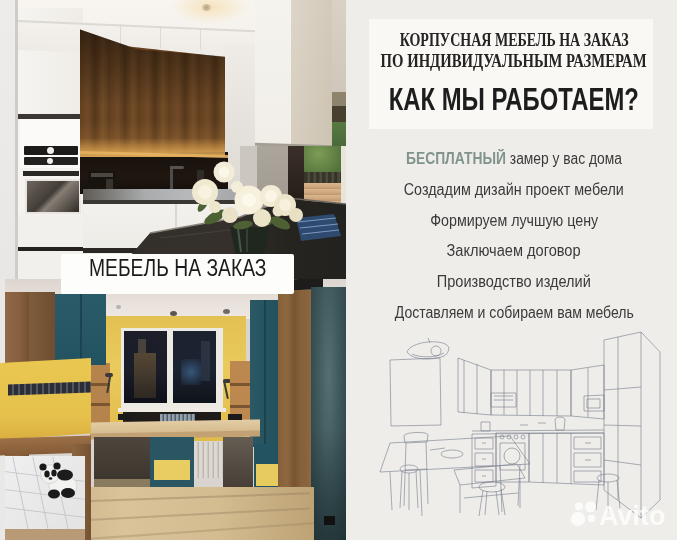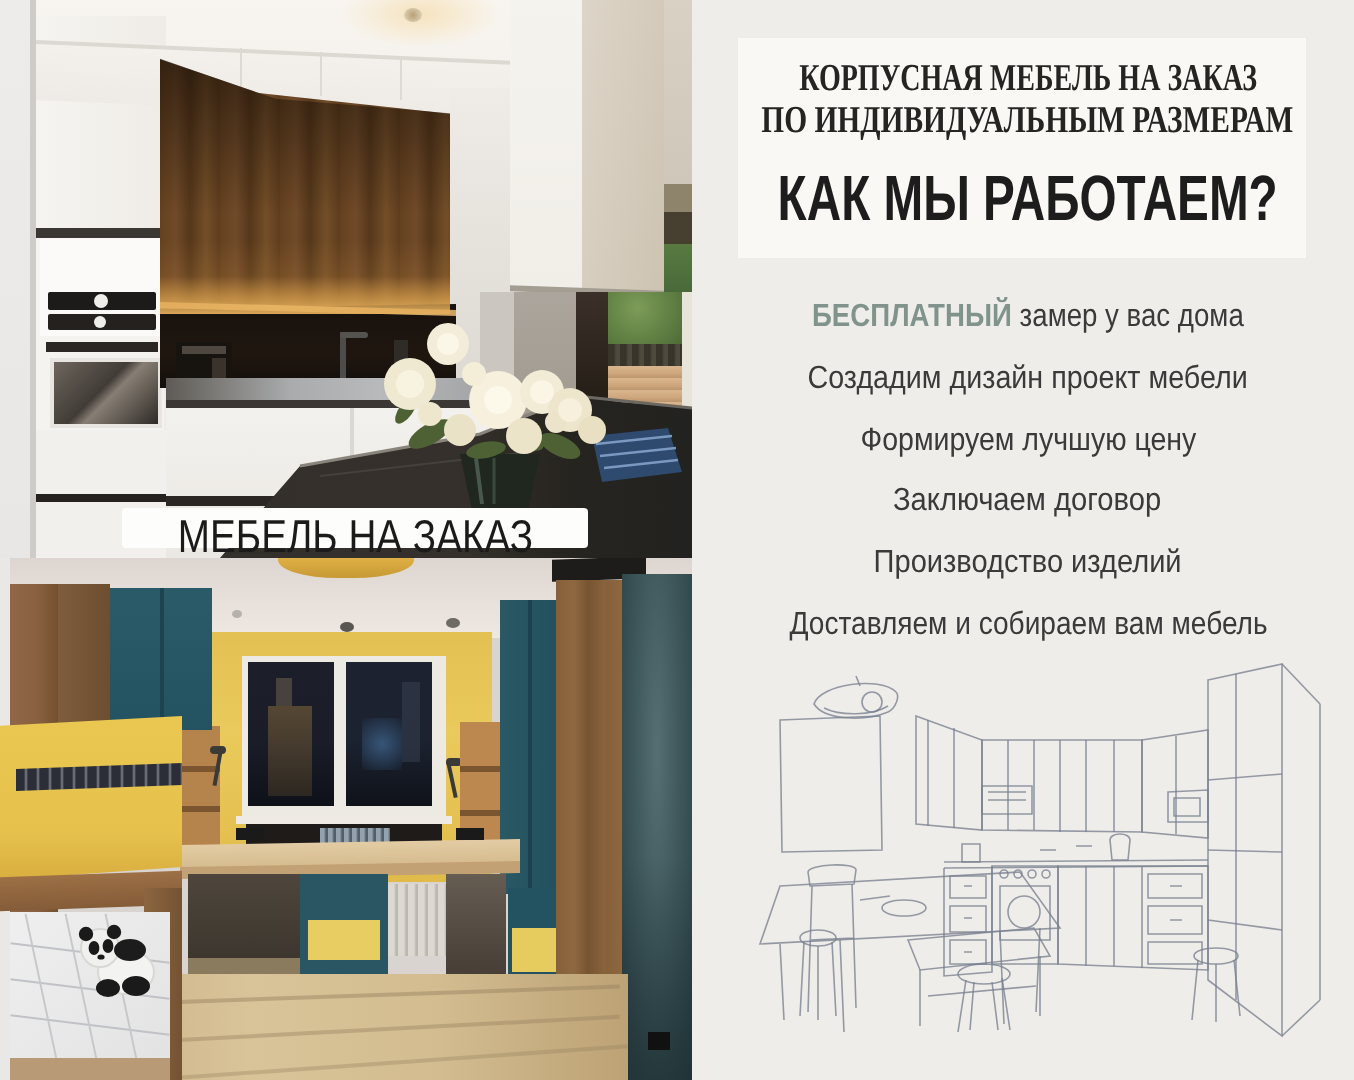--- a/index.html
+++ b/index.html
@@ -294,21 +294,21 @@
       <ellipse cx="16" cy="13" rx="2.7" ry="3.5" fill="#1a1a1a"></ellipse>
       <ellipse cx="12.5" cy="18.5" rx="1.8" ry="1.3" fill="#1a1a1a"></ellipse>
       <ellipse cx="27" cy="15" rx="8" ry="5.5" fill="#1c1c1c"></ellipse>
     </svg>
 
     <div class="abs" style="left:118px;top:135px;width:14px;height:6px;background:#1a1a1a;"></div>
 
     <div class="abs" style="left:228px;top:135px;width:14px;height:6px;background:#1a1a1a;"></div>
   </div>
 
-  <div class="abs" style="left:61px;top:254px;width:233px;height:20px;background:#fdfdfc;border-radius:2px;text-align:center;line-height:28px;">
+  <div class="abs" style="left:61px;top:254px;width:233px;height:40px;background:#fdfdfc;border-radius:2px;text-align:center;line-height:28px;">
     <span style="display:inline-block;font-size:23px;color:#1b1b1b;transform:scaleX(0.84);transform-origin:center;white-space:nowrap;">МЕБЕЛЬ НА ЗАКАЗ</span>
   </div>
 
   <div class="abs" style="left:369px;top:19px;width:284px;height:110px;background:#f9f8f5;"></div>
 
   <div class="abs" style="left:336px;top:29px;width:356px;text-align:center;font-family:'Liberation Serif',serif;font-weight:bold;font-size:19px;color:#262423;">
     <span style="display:inline-block;transform:scaleX(0.738);transform-origin:center;white-space:nowrap;">КОРПУСНАЯ МЕБЕЛЬ НА ЗАКАЗ</span>
   </div>
 
   <div class="abs" style="left:336px;top:50px;width:356px;text-align:center;font-family:'Liberation Serif',serif;font-weight:bold;font-size:19px;color:#262423;">
@@ -437,14 +437,25 @@
       <ellipse cx="132" cy="157" rx="13" ry="5"></ellipse>
       <path d="M123 160 L119 186 M141 159 L145 185 M127 161 L125 185 M136 161 L139 185"></path>
     </g>
 
     <g>
       <ellipse cx="248" cy="148" rx="11" ry="4"></ellipse>
       <path d="M239 150 L236 180 M257 150 L260 178 M248 152 L248 181"></path>
     </g>
   </svg>
 
+  <div class="abs" style="left:565px;top:496px;width:112px;height:40px;opacity:0.8;">
+    <svg width="112" height="40" viewBox="0 0 112 40">
+      <g fill="#ffffff">
+        <circle cx="14" cy="10.5" r="4"></circle>
+        <circle cx="25.5" cy="10.8" r="5.5"></circle>
+        <circle cx="13" cy="23" r="7.2"></circle>
+        <circle cx="26.5" cy="22.5" r="3.7"></circle>
+      </g>
+      <text x="34" y="29" font-family="Liberation Sans, sans-serif" font-size="27" font-weight="bold" fill="#ffffff">Avito</text>
+    </svg>
+  </div>
 
 </div>
 
 </body></html>

